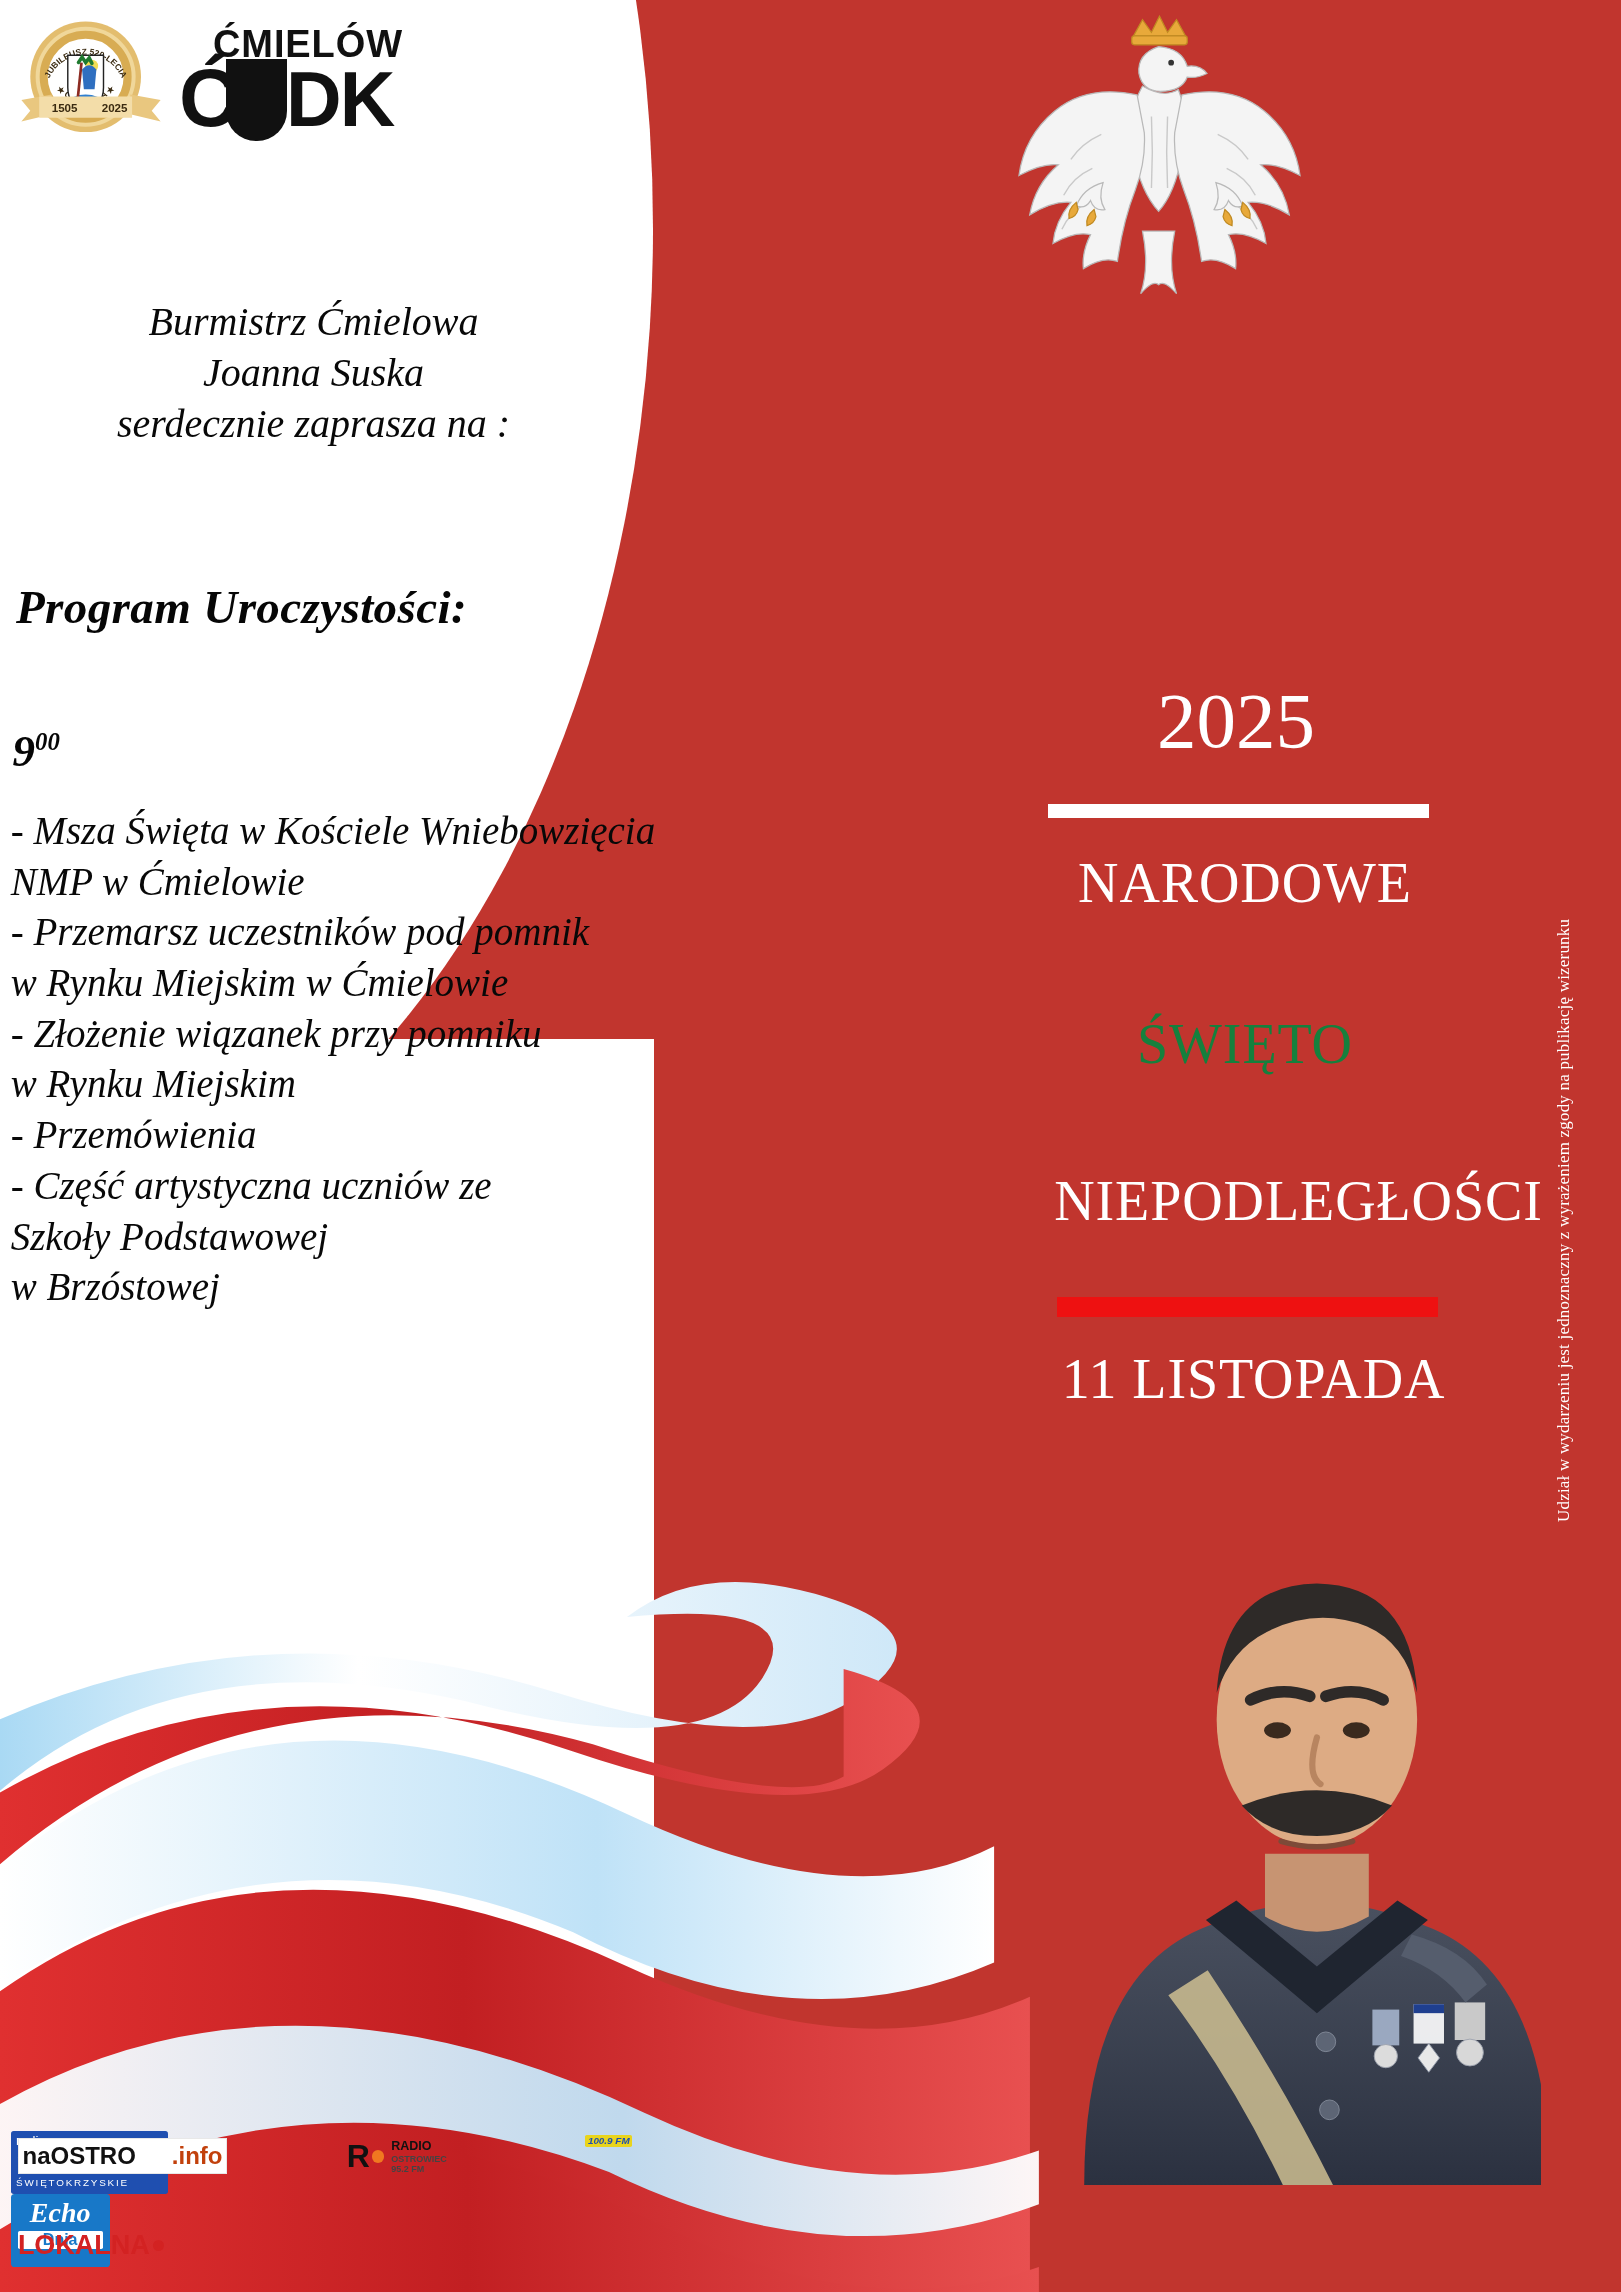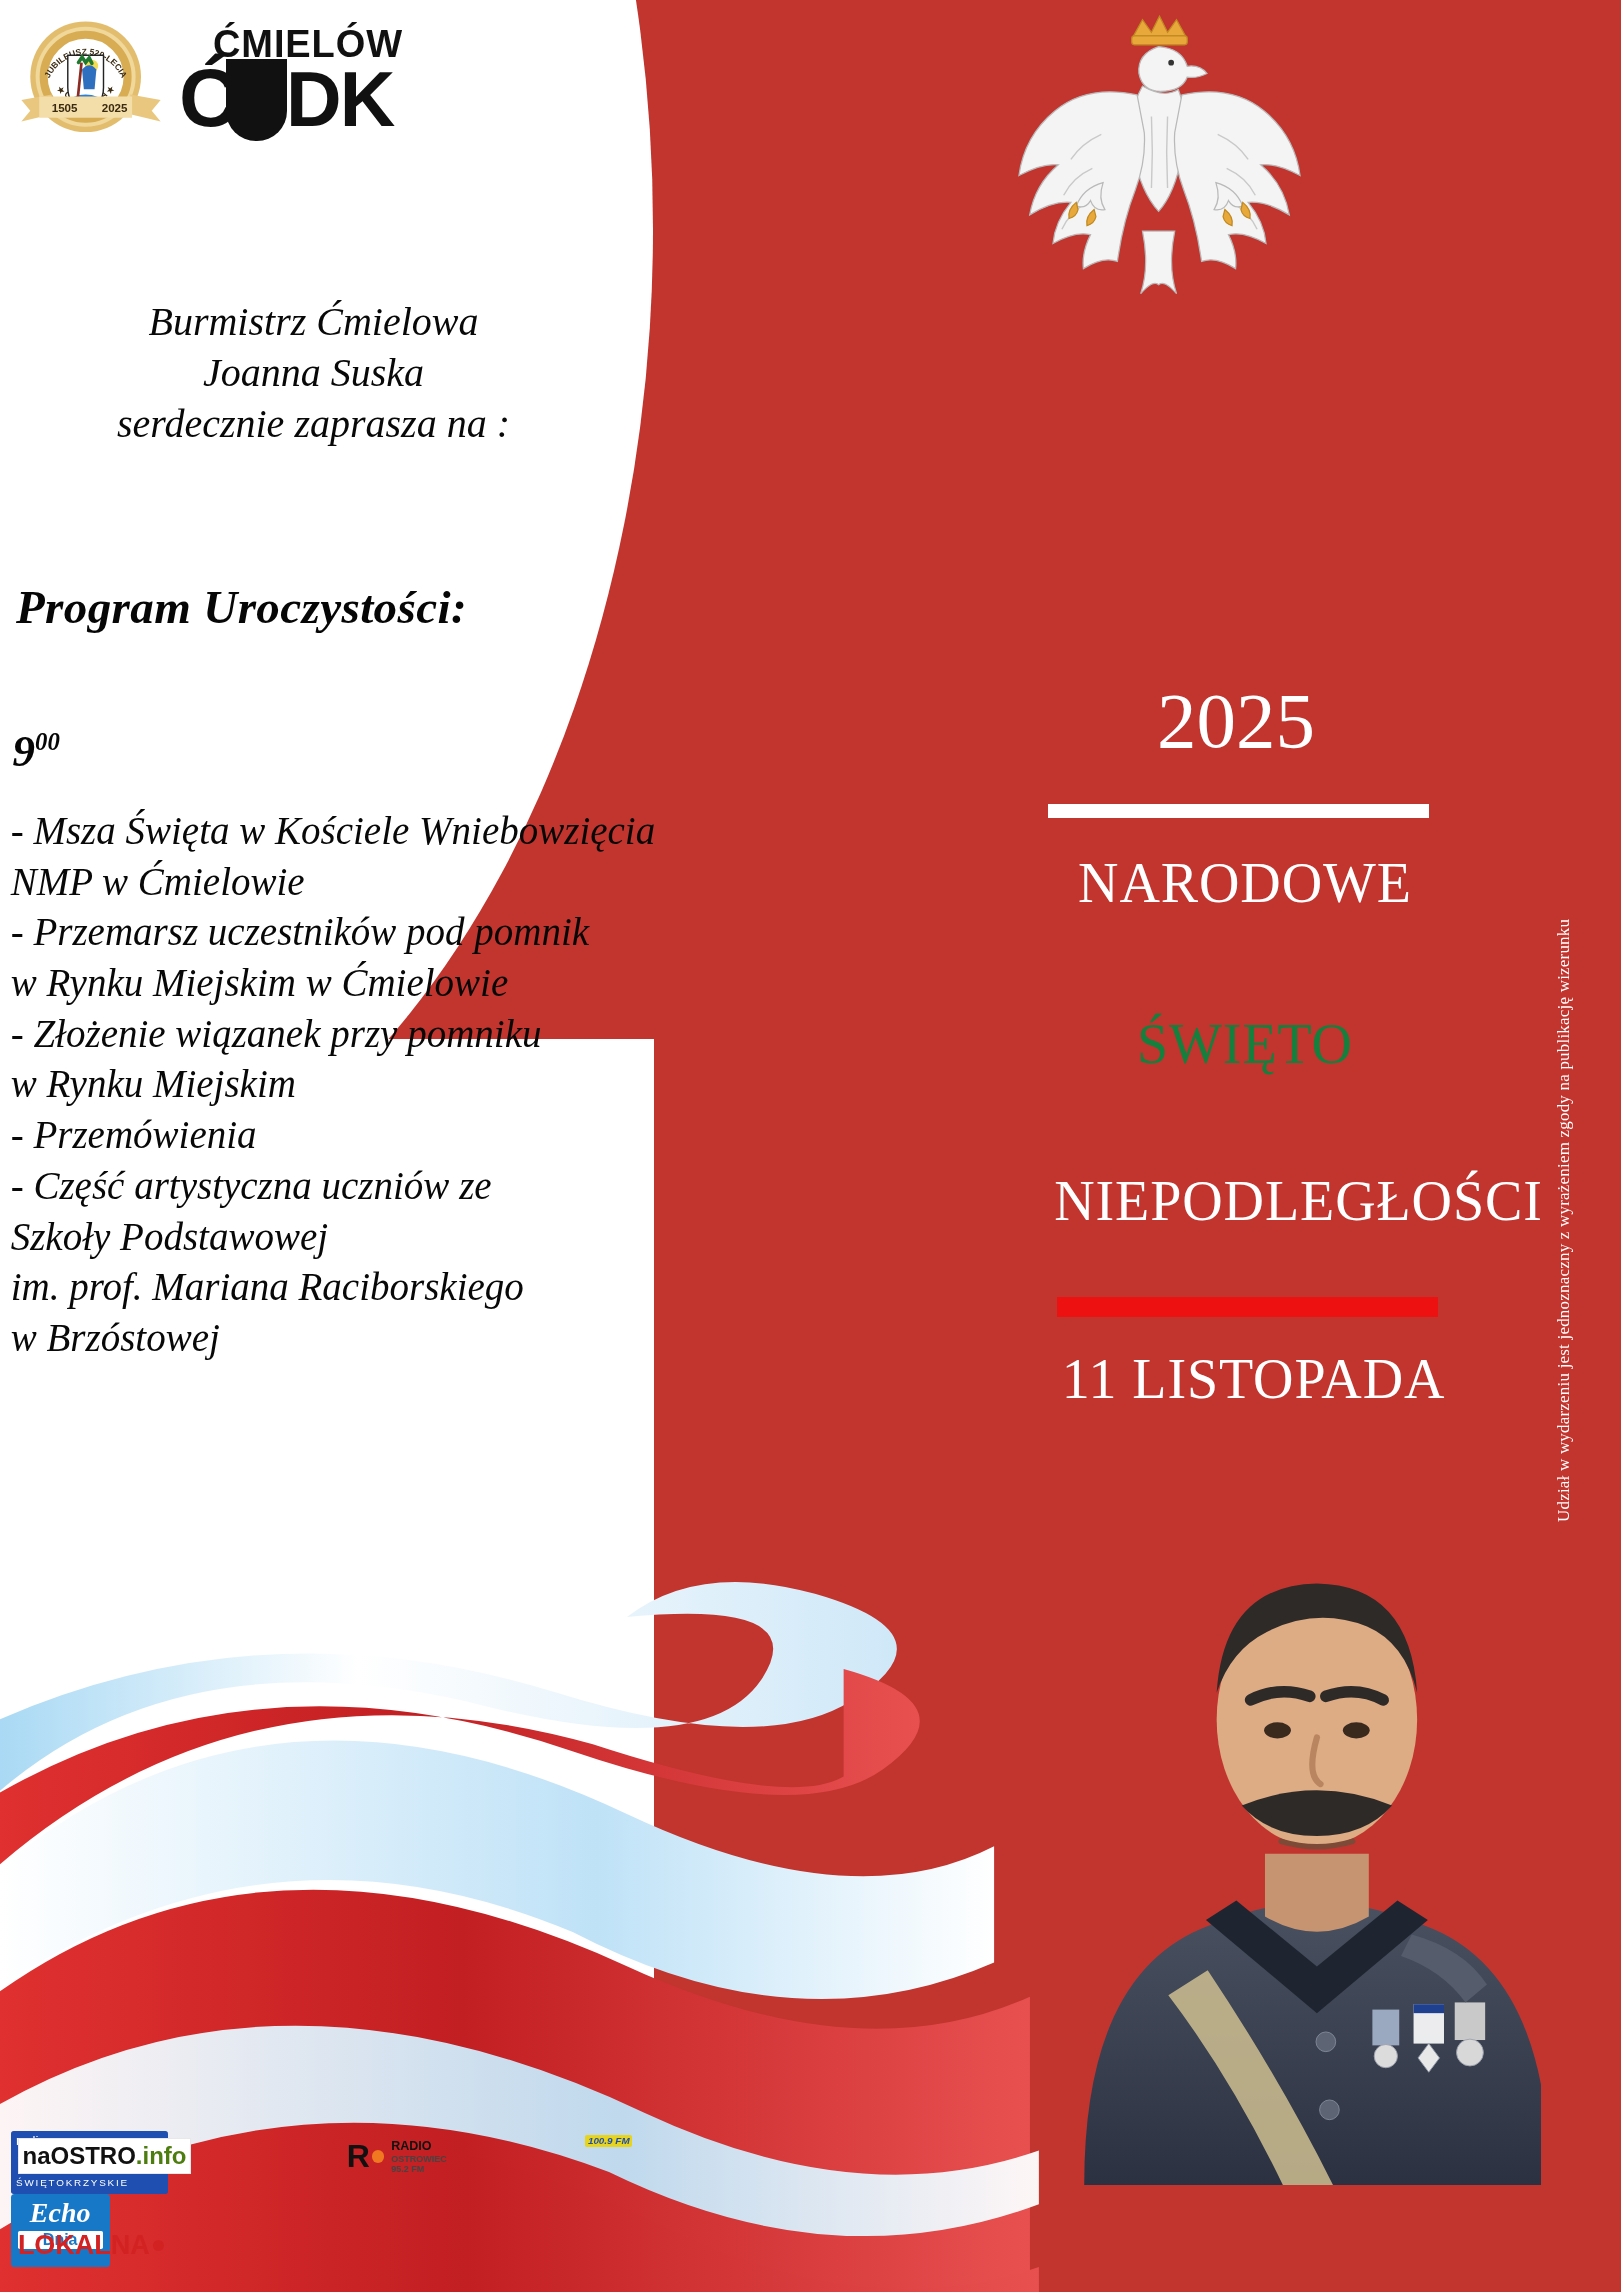--- a/index.html
+++ b/index.html
@@ -77,21 +77,21 @@
            transform:rotate(-90deg);transform-origin:left top;
            color:#fff;font-family:"Liberation Serif",serif;font-size:17px;
            letter-spacing:0.2px;white-space:nowrap;}
 
   
   .sponsors{position:absolute;left:10.7px;top:2131px;width:627px;height:161px;}
   .sp{position:absolute;display:flex;align-items:center;}
 
   .sp-naostro{left:7.2px;top:7.2px;background:#fff;padding:2.7px 3.6px;border:1.8px solid #e8e8e8;}
   .sp-naostro .txt{font-family:"Liberation Sans",sans-serif;font-weight:bold;font-size:24px;color:#111;}
-  .sp-naostro .red{color:#4d7c0f;}
+  .sp-naostro .red{color:#c2410c;margin-left:36px;}
 
   .sp-rekord{left:161px;top:0px;width:157px;height:63px;background:#1f4fb0;border-radius:2.7px;
              color:#fff;display:block;padding:2.7px 5.4px;box-sizing:border-box;}
   .sp-rekord .r1{font-family:"Liberation Sans",sans-serif;font-size:13.4px;line-height:1.05;}
   .sp-rekord .r2{font-family:"Liberation Sans",sans-serif;font-weight:bold;font-size:29.6px;line-height:1;}
   .sp-rekord .r3{font-family:"Liberation Sans",sans-serif;font-size:9.9px;letter-spacing:1.8px;line-height:1.2;}
   .sp-rekord .fm{position:absolute;right:5.4px;top:3.6px;background:#e9d41c;color:#1f4fb0;
                  font-family:"Liberation Sans",sans-serif;font-weight:bold;font-size:9.9px;
                  padding:0.9px 2.7px;border-radius:1.8px;font-style:italic;}
 
@@ -180,21 +180,20 @@
   <div class="program">
     <div>- Msza Święta w Kościele Wniebowzięcia</div>
     <div>NMP w Ćmielowie</div>
     <div>- Przemarsz uczestników pod pomnik</div>
     <div>w Rynku Miejskim w Ćmielowie</div>
     <div>- Złożenie wiązanek przy pomniku</div>
     <div>w Rynku Miejskim</div>
     <div>- Przemówienia</div>
     <div>- Część artystyczna uczniów ze</div>
     <div>Szkoły Podstawowej</div>
-    <div>im. prof. Mariana Raciborskiego</div>
     <div>w Brzóstowej</div>
   </div>
 
   <div class="eagle">
     <svg viewBox="0 0 430 420">
       <g fill="#f4f4f4" stroke="#b9b9b9" stroke-width="1.4">
 
         <path d="M186 30 l10 -18 l10 14 l9 -18 l9 18 l10 -14 l10 18 z" fill="#e8a93a" stroke="#c08a22"></path>
         <rect x="184" y="30" width="62" height="10" rx="3" fill="#e8a93a" stroke="#c08a22"></rect>
 

